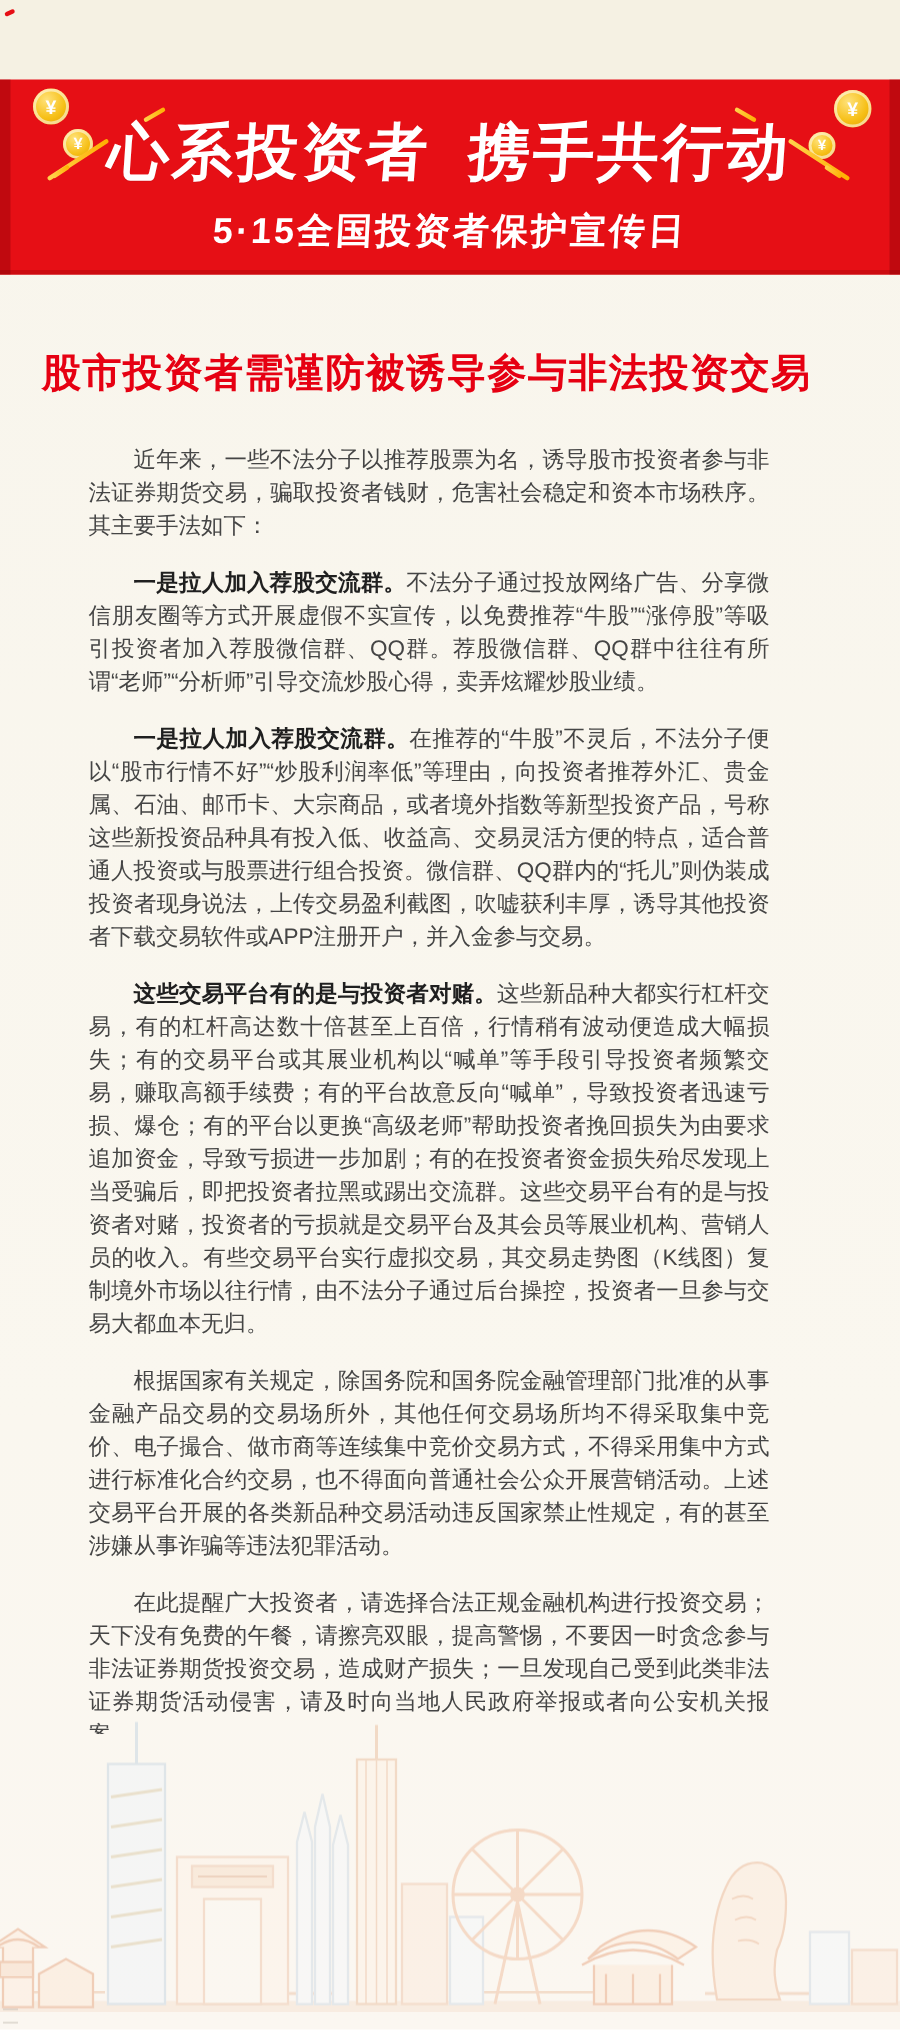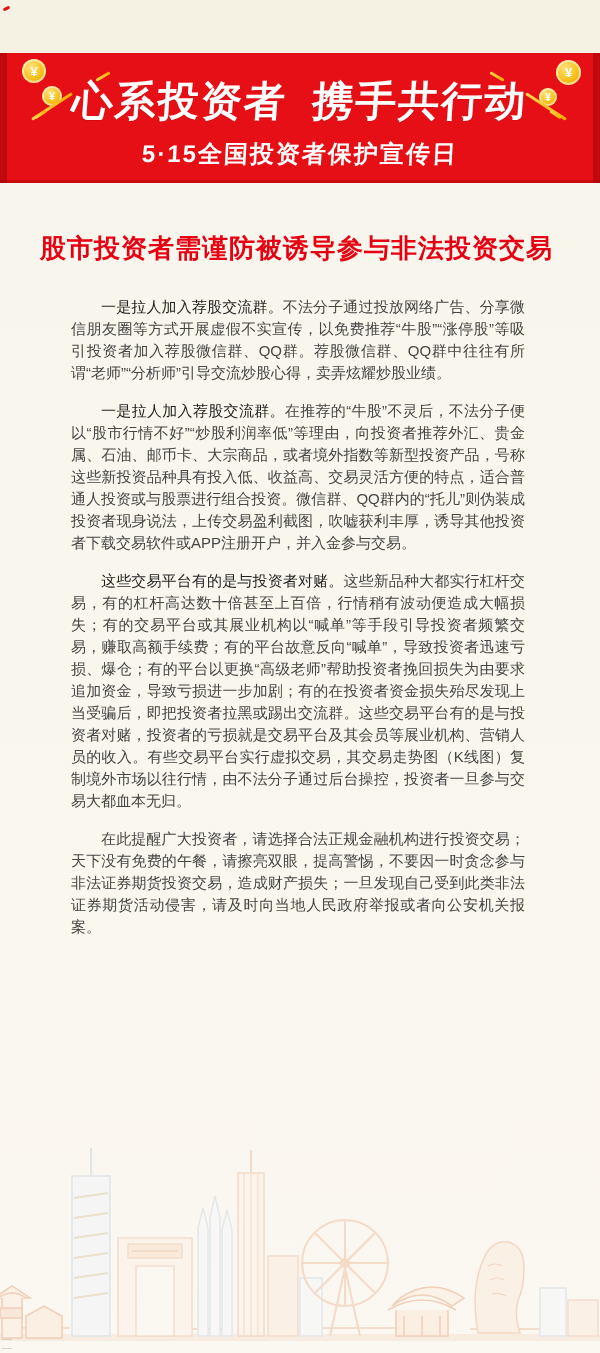--- a/index.html
+++ b/index.html
@@ -57,35 +57,35 @@
     position:absolute;height:3px;border-radius:2px;
     background:linear-gradient(90deg,#ffd34d,#ffaf00);
   }
   .streak.sl-a{left:95px;top:22px;width:16px;transform:rotate(-30deg);}
   .streak.sl-b{left:28px;top:52px;width:48px;transform:rotate(-33deg);}
   .streak.sl-c{left:34px;top:60px;width:13px;transform:rotate(-33deg);}
   .streak.sr-a{right:95px;top:22px;width:16px;transform:rotate(30deg);}
   .streak.sr-b{right:30px;top:52px;width:48px;transform:rotate(33deg);}
   .streak.sr-c{right:38px;top:60px;width:13px;transform:rotate(33deg);}
   
-  .content{position:absolute;top:183px;left:16px;width:561px;}
+  .content{position:absolute;top:183px;left:4px;width:561px;}
   .article-title{
     margin-top:47px;
     text-align:center;
     color:#e60012;font-size:26px;font-weight:900;letter-spacing:1px;
     line-height:36px;white-space:nowrap;
   }
   .article-body{
     margin:30px 52px 0 55px;
     height:860px;overflow:hidden;
     color:#454545;font-size:15px;line-height:22px;
     text-align:justify;
   }
   .article-body p{margin:0 0 16px 0;text-indent:2em;}
-  .article-body b{color:#1f1f1f;font-weight:400;}
+  .article-body b{color:#1f1f1f;font-weight:700;}
   
   .footer-signature{
     position:absolute;top:1128px;right:48px;
     text-align:center;
     color:#3d3d3d;font-size:17px;line-height:26px;letter-spacing:1.5px;
   }
   
   .skyline{
     position:absolute;left:0;bottom:0;width:600px;height:215px;
     pointer-events:none;
@@ -115,23 +115,25 @@
     <span class="streak sr-a"></span>
     <span class="streak sr-b"></span>
     <span class="streak sr-c"></span>
     <div class="banner-title">心系投资者 携手共行动</div>
     <div class="banner-subtitle">5·15全国投资者保护宣传日</div>
   </div>
 
   <div class="content">
     <div class="article-title">股市投资者需谨防被诱导参与非法投资交易</div>
     <div class="article-body">
+        <p>近年来，一些不法分子以推荐股票为名，诱导股市投资者参与非法证券期货交易，骗取投资者钱财，危害社会稳定和资本市场秩序。其主要手法如下：</p>
         <p><b>一是拉人加入荐股交流群。</b>不法分子通过投放网络广告、分享微信朋友圈等方式开展虚假不实宣传，以免费推荐“牛股”“涨停股”等吸引投资者加入荐股微信群、QQ群。荐股微信群、QQ群中往往有所谓“老师”“分析师”引导交流炒股心得，卖弄炫耀炒股业绩。</p>
         <p><b>一是拉人加入荐股交流群。</b>在推荐的“牛股”不灵后，不法分子便以“股市行情不好”“炒股利润率低”等理由，向投资者推荐外汇、贵金属、石油、邮币卡、大宗商品，或者境外指数等新型投资产品，号称这些新投资品种具有投入低、收益高、交易灵活方便的特点，适合普通人投资或与股票进行组合投资。微信群、QQ群内的“托儿”则伪装成投资者现身说法，上传交易盈利截图，吹嘘获利丰厚，诱导其他投资者下载交易软件或APP注册开户，并入金参与交易。</p>
         <p><b>这些交易平台有的是与投资者对赌。</b>这些新品种大都实行杠杆交易，有的杠杆高达数十倍甚至上百倍，行情稍有波动便造成大幅损失；有的交易平台或其展业机构以“喊单”等手段引导投资者频繁交易，赚取高额手续费；有的平台故意反向“喊单”，导致投资者迅速亏损、爆仓；有的平台以更换“高级老师”帮助投资者挽回损失为由要求追加资金，导致亏损进一步加剧；有的在投资者资金损失殆尽发现上当受骗后，即把投资者拉黑或踢出交流群。这些交易平台有的是与投资者对赌，投资者的亏损就是交易平台及其会员等展业机构、营销人员的收入。有些交易平台实行虚拟交易，其交易走势图（K线图）复制境外市场以往行情，由不法分子通过后台操控，投资者一旦参与交易大都血本无归。</p>
+        <p>根据国家有关规定，除国务院和国务院金融管理部门批准的从事金融产品交易的交易场所外，其他任何交易场所均不得采取集中竞价、电子撮合、做市商等连续集中竞价交易方式，不得采用集中方式进行标准化合约交易，也不得面向普通社会公众开展营销活动。上述交易平台开展的各类新品种交易活动违反国家禁止性规定，有的甚至涉嫌从事诈骗等违法犯罪活动。</p>
         <p>在此提醒广大投资者，请选择合法正规金融机构进行投资交易；天下没有免费的午餐，请擦亮双眼，提高警惕，不要因一时贪念参与非法证券期货投资交易，造成财产损失；一旦发现自己受到此类非法证券期货活动侵害，请及时向当地人民政府举报或者向公安机关报案。</p>
       </div>
   </div>
 
   <div class="footer-signature">
     </div>
 
   <svg class="skyline" viewBox="0 0 600 215" xmlns="http://www.w3.org/2000/svg">
     <g opacity="0.5">
 

